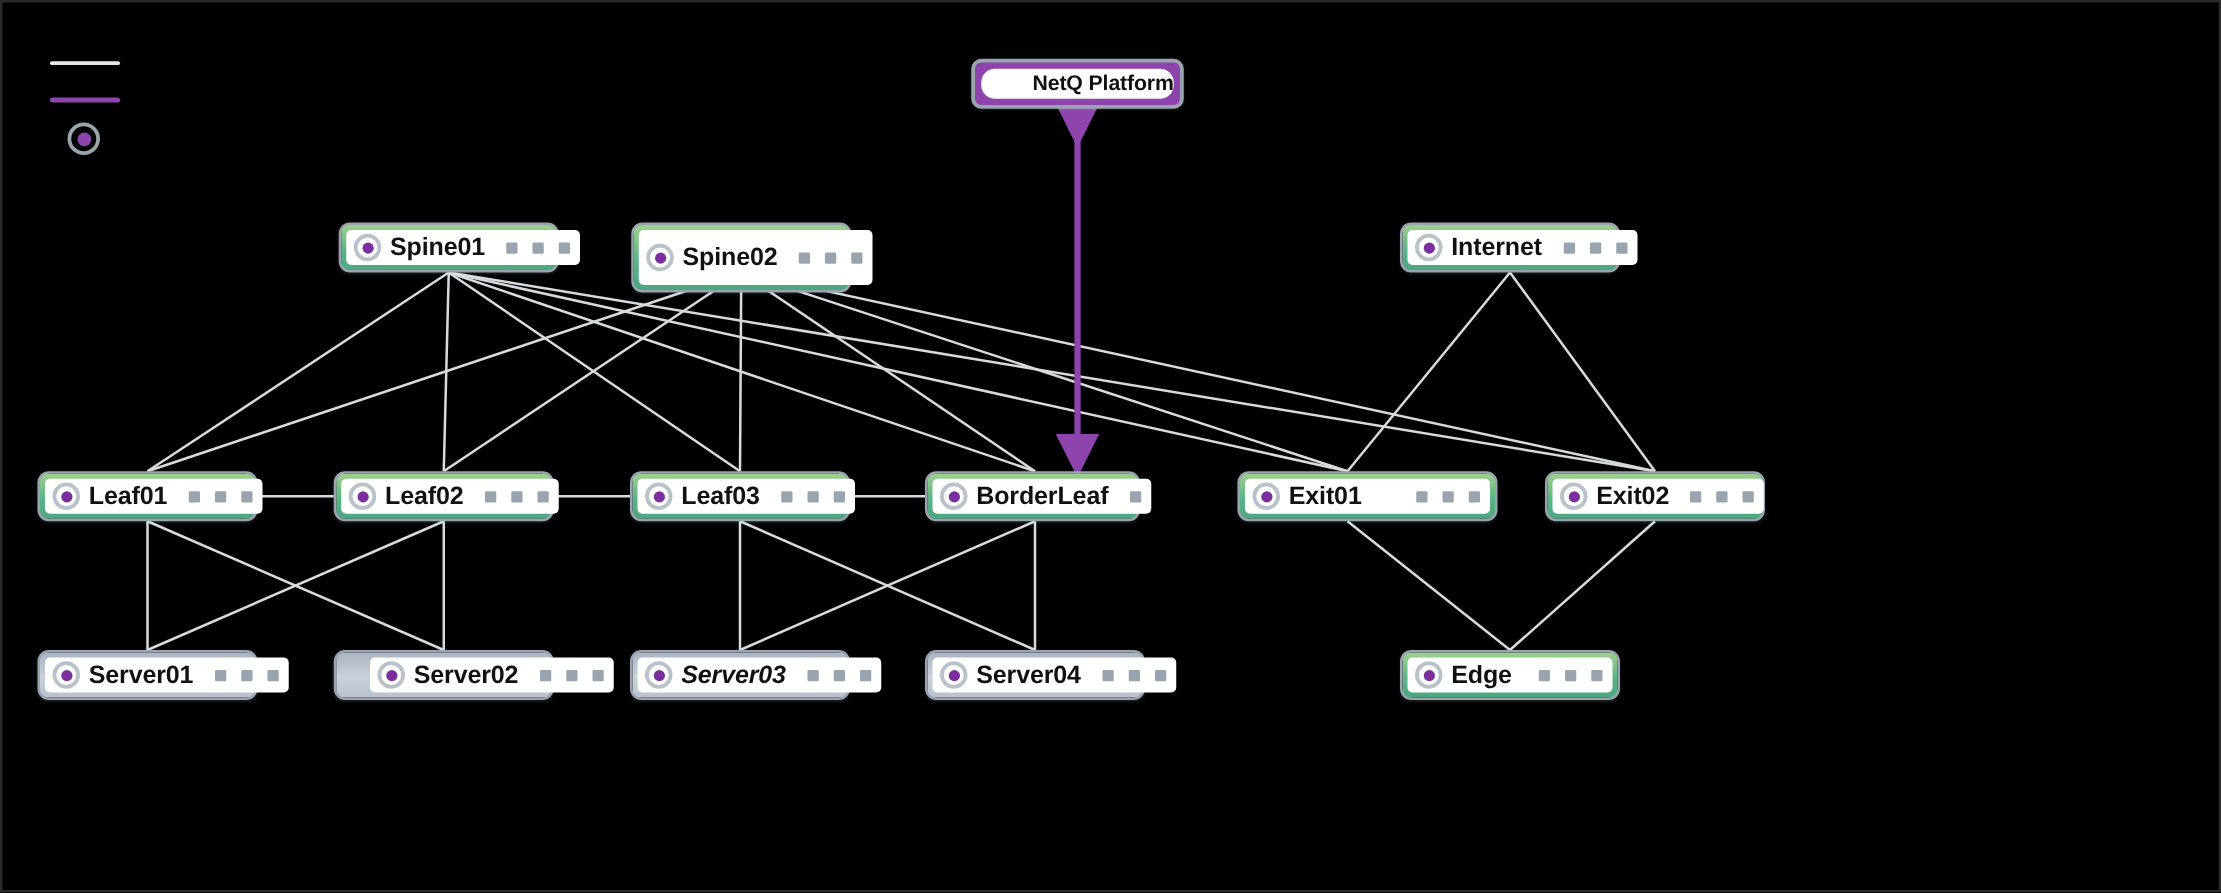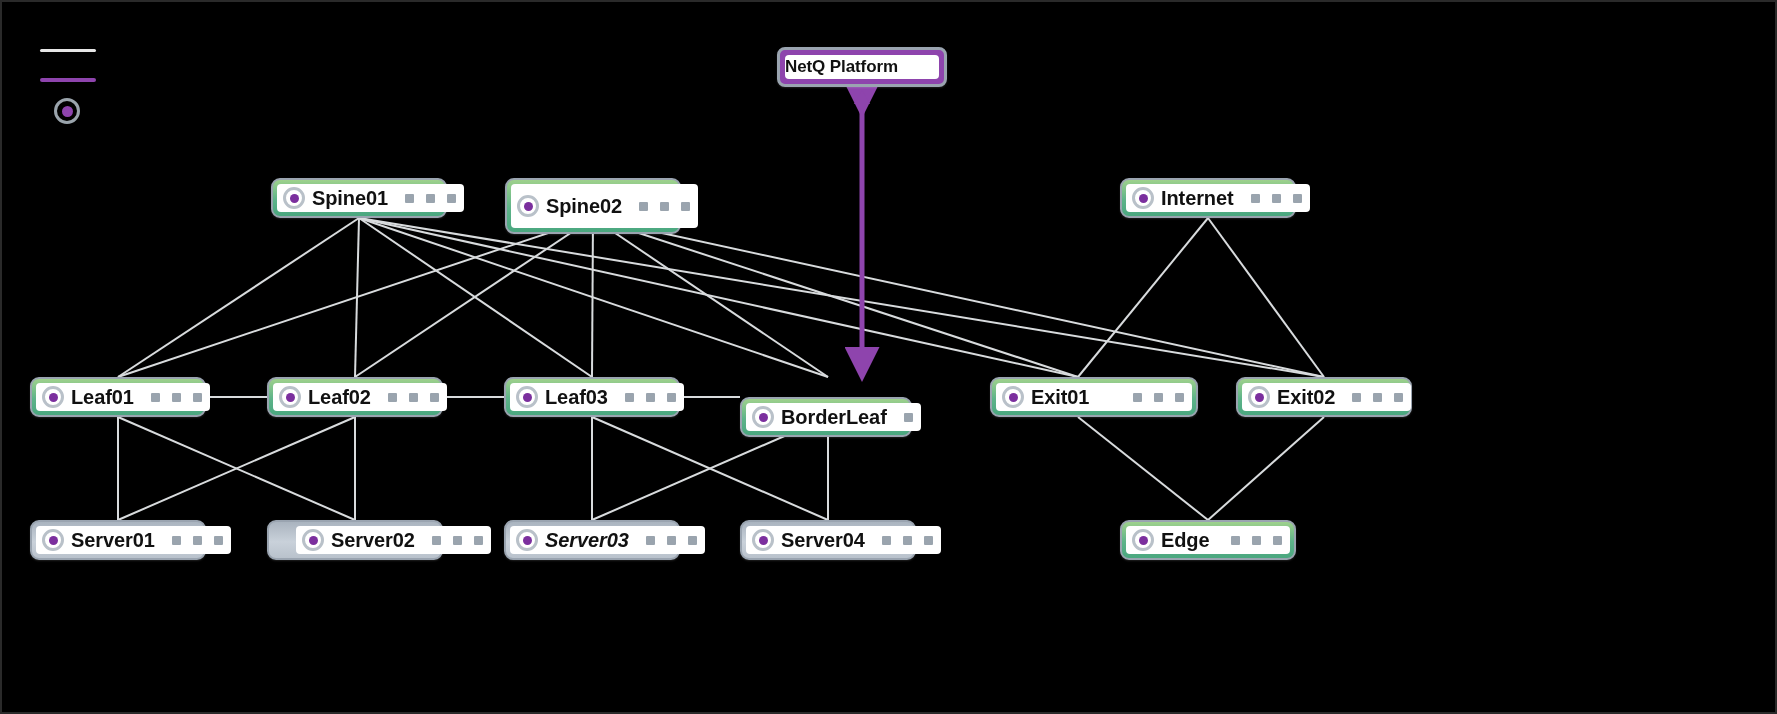--- a/index.html
+++ b/index.html
@@ -49,21 +49,21 @@
   .node.server{
     background:linear-gradient(180deg,#aab4bf 0%,#c9d1da 55%,#b9c2cc 100%);
     border:2px solid #9aa4b0;
   }
   .node.platform{
     background:#8e44ad;
     border:3px solid #9aa4b0;
     border-radius:8px;
     padding:5px;
   }
-  .node.platform .inner{justify-content:flex-start;padding:0;}
+  .node.platform .inner{justify-content:flex-end;padding:0;border-radius:11px;}
   .nicon{
     flex:none;width:22px;height:22px;border-radius:50%;
     border:3px solid #b9c1c9;background:#fff;box-sizing:border-box;
     display:flex;align-items:center;justify-content:center;
   }
   .nicon i{display:block;width:9px;height:9px;border-radius:50%;background:#7b2f9e;}
   .nlabel{
     font-size:20px;font-weight:bold;color:#111;white-space:nowrap;
     letter-spacing:-0.1px;
   }
@@ -197,21 +197,21 @@
             <i></i>
           </div>
           <span class="nlabel">Leaf03</span>
           <div class="ports">
             <span></span>
             <span></span>
             <span></span>
           </div>
         </div>
       </div>
-      <div class="node switch" style="left: 738px; top: 395px; width: 172px; height: 40px; text-align: center;">
+      <div class="node switch" style="left: 738px; top: 375px; width: 172px; height: 40px; text-align: center;">
         <div class="inner">
           <div class="nicon">
             <i></i>
           </div>
           <span class="nlabel">BorderLeaf</span>
           <div class="ports">
             <span></span>
           </div>
         </div>
       </div>

